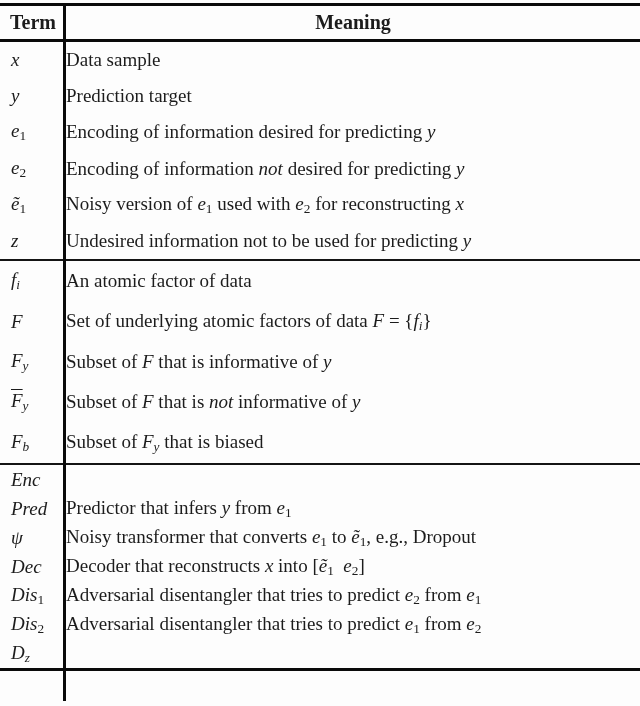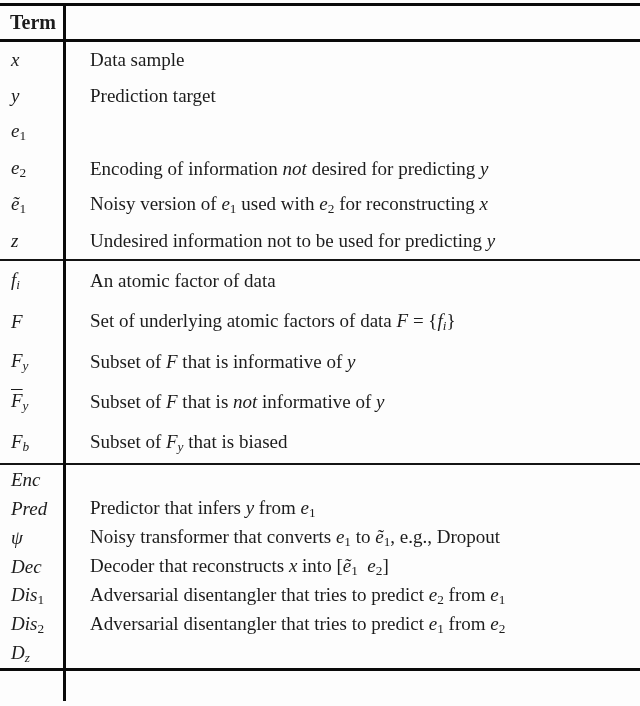--- a/index.html
+++ b/index.html
@@ -42,47 +42,49 @@
   .secB { height: 202px; }
   .secC { height: 203px; }
   .row { display: flex; align-items: center; }
   .cell { white-space: pre; }
   .cell-term {
     width: 66px;
     box-sizing: border-box;
     padding-left: 11px;
     flex: 0 0 66px;
   }
-  .cell-meaning { padding-left: 24px; }
+  .cell-meaning { }
   .run-i   { font-style: italic; }
   .run-iol { font-style: italic; text-decoration: overline; }
   .run-sub  { font-size: 70%; vertical-align: -0.22em; }
   .run-isub { font-style: italic; font-size: 70%; vertical-align: -0.22em; }
 </style>
 </head>
 <body>
 
 <div class="tbl">
   <div class="sp-top"></div>
   <div class="rule-thick"></div>
   <div class="hdr">
     <div class="h-term">Term</div>
+    <div class="h-meaning">Meaning</div>
   </div>
   <div class="rule-thick"></div>
   <div class="sec secA">
       <div class="row">
         <div class="cell cell-term"><span class="run run-i">x</span></div>
         <div class="cell cell-meaning"><span class="run">Data sample</span></div>
       </div>
       <div class="row">
         <div class="cell cell-term"><span class="run run-i">y</span></div>
         <div class="cell cell-meaning"><span class="run">Prediction target</span></div>
       </div>
       <div class="row">
         <div class="cell cell-term"><span class="run run-i">e</span><span class="run run-sub">1</span></div>
+        <div class="cell cell-meaning"><span class="run">Encoding of information desired for predicting </span><span class="run run-i">y</span></div>
       </div>
       <div class="row">
         <div class="cell cell-term"><span class="run run-i">e</span><span class="run run-sub">2</span></div>
         <div class="cell cell-meaning"><span class="run">Encoding of information </span><span class="run run-i">not</span><span class="run"> desired for predicting </span><span class="run run-i">y</span></div>
       </div>
       <div class="row">
         <div class="cell cell-term"><span class="run run-i">ẽ</span><span class="run run-sub">1</span></div>
         <div class="cell cell-meaning"><span class="run">Noisy version of </span><span class="run run-i">e</span><span class="run run-sub">1</span><span class="run"> used with </span><span class="run run-i">e</span><span class="run run-sub">2</span><span class="run"> for reconstructing </span><span class="run run-i">x</span></div>
       </div>
       <div class="row">

